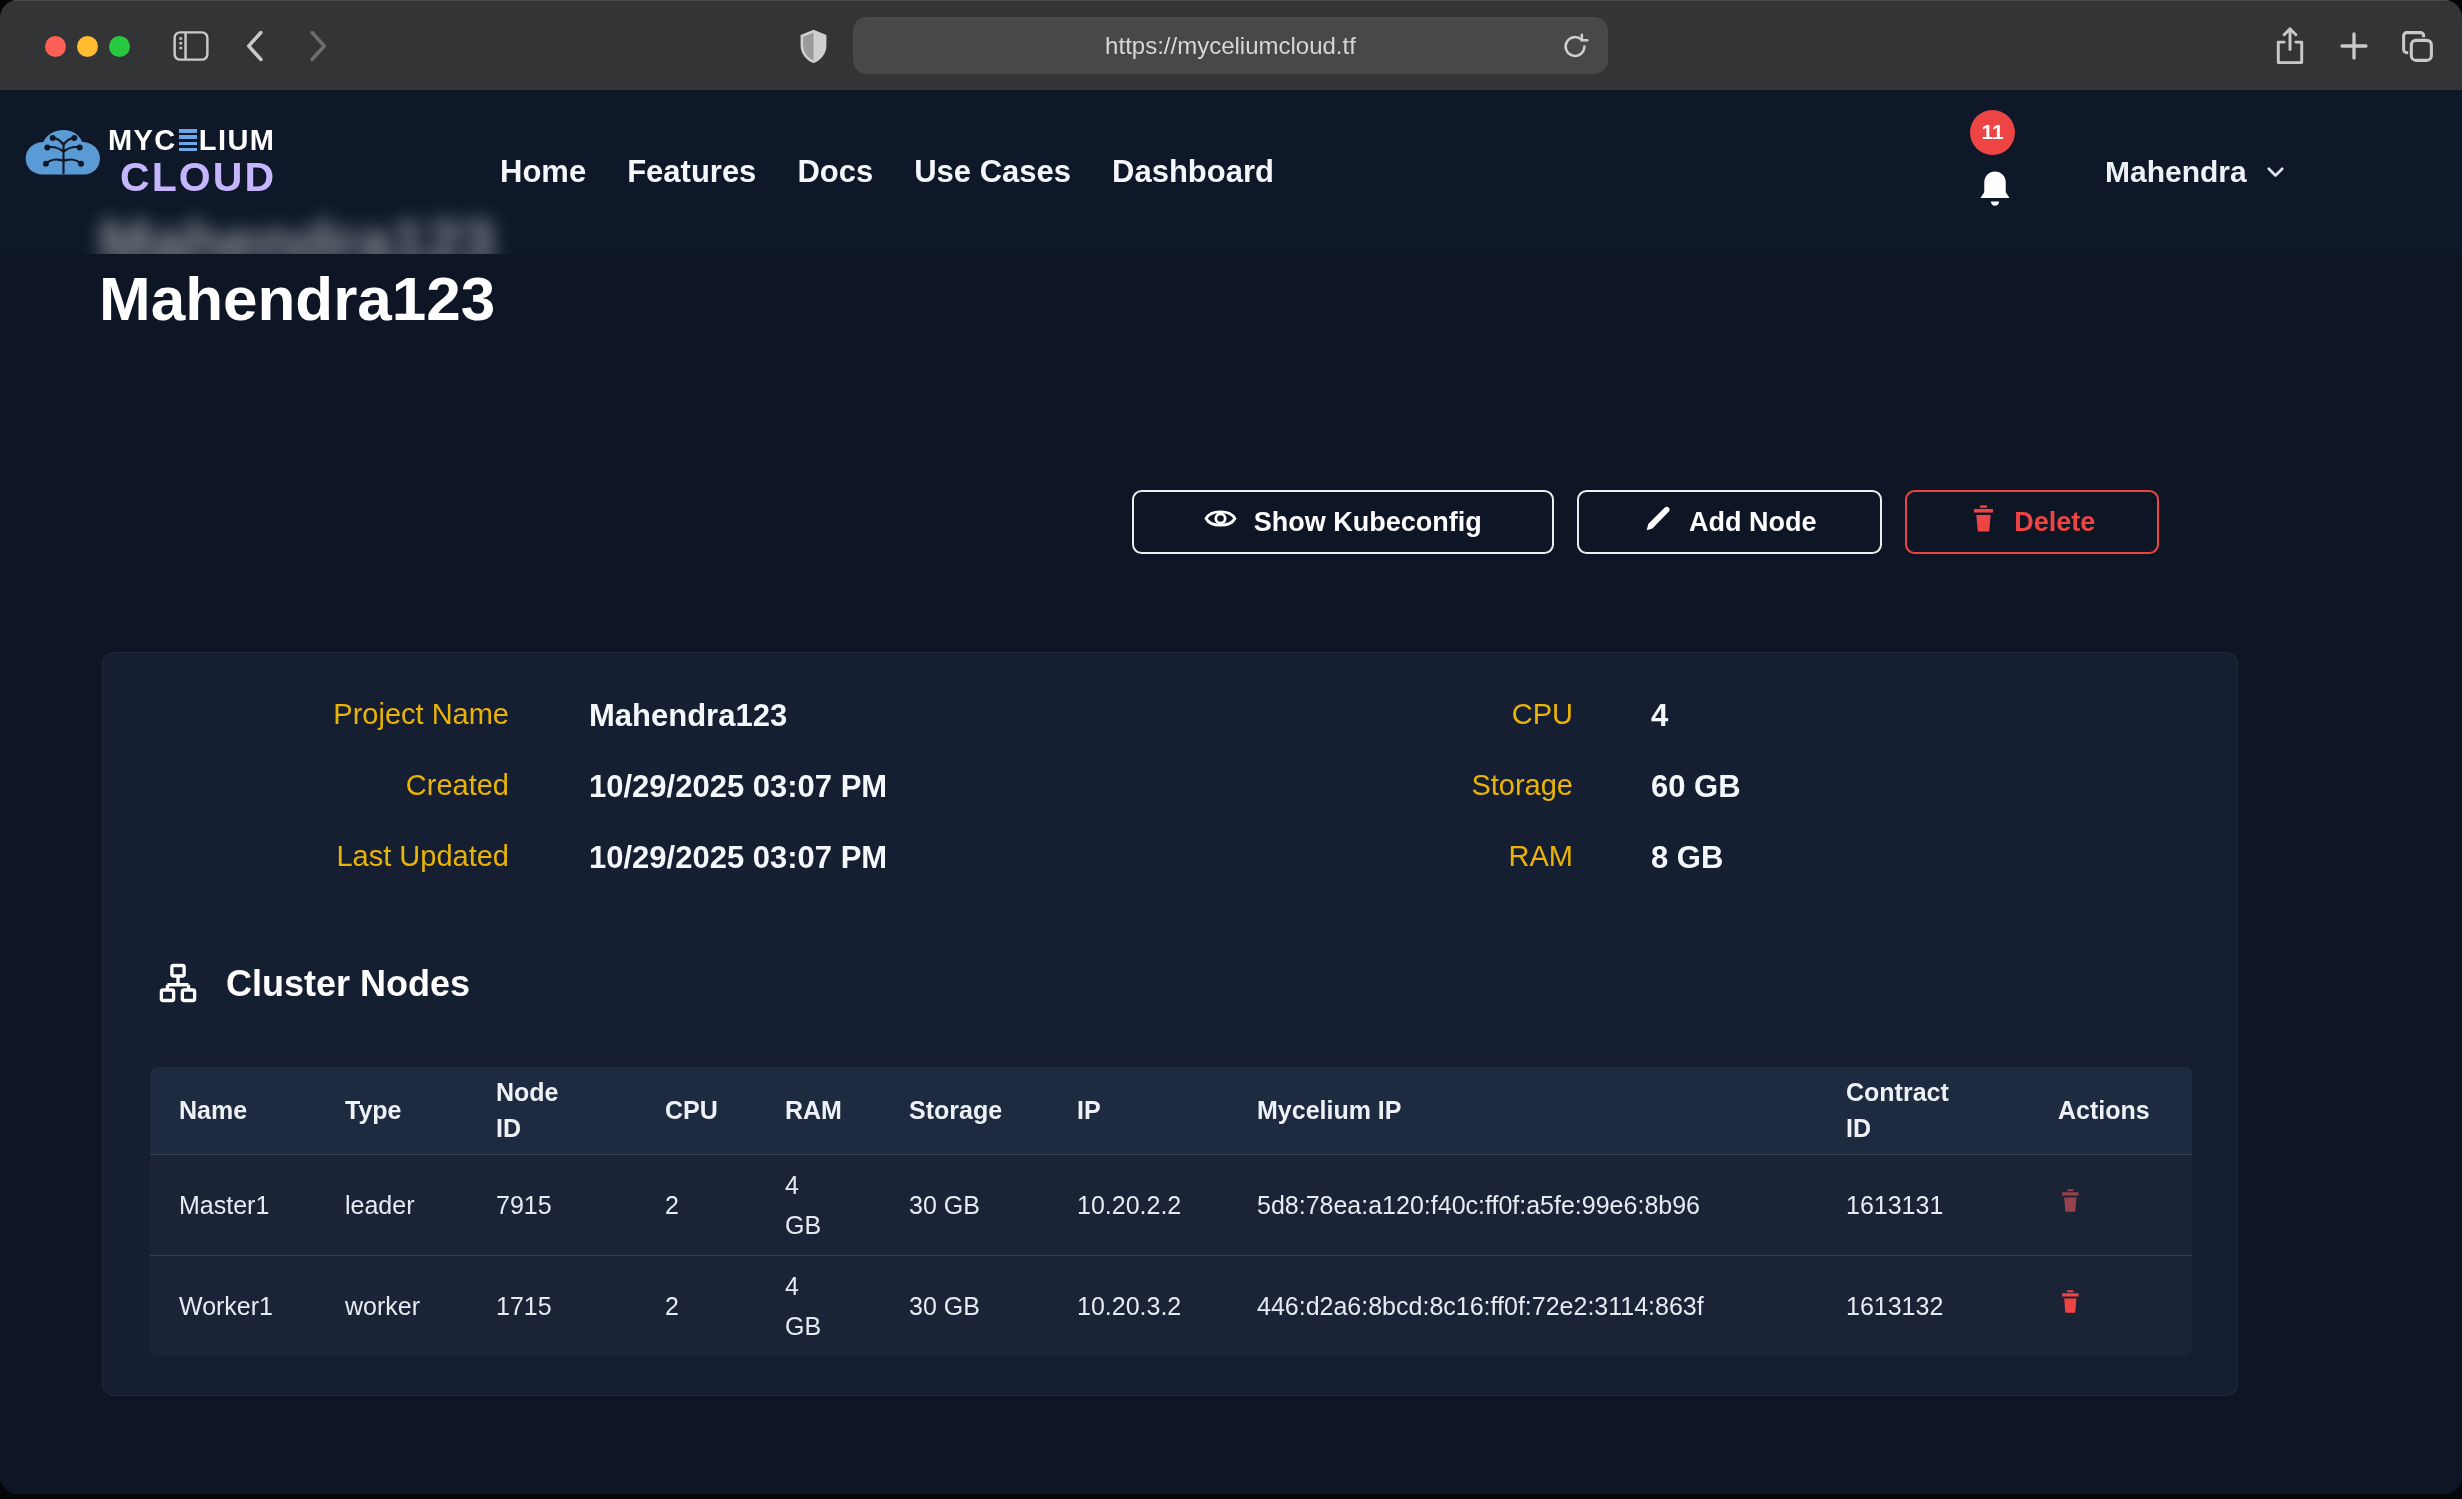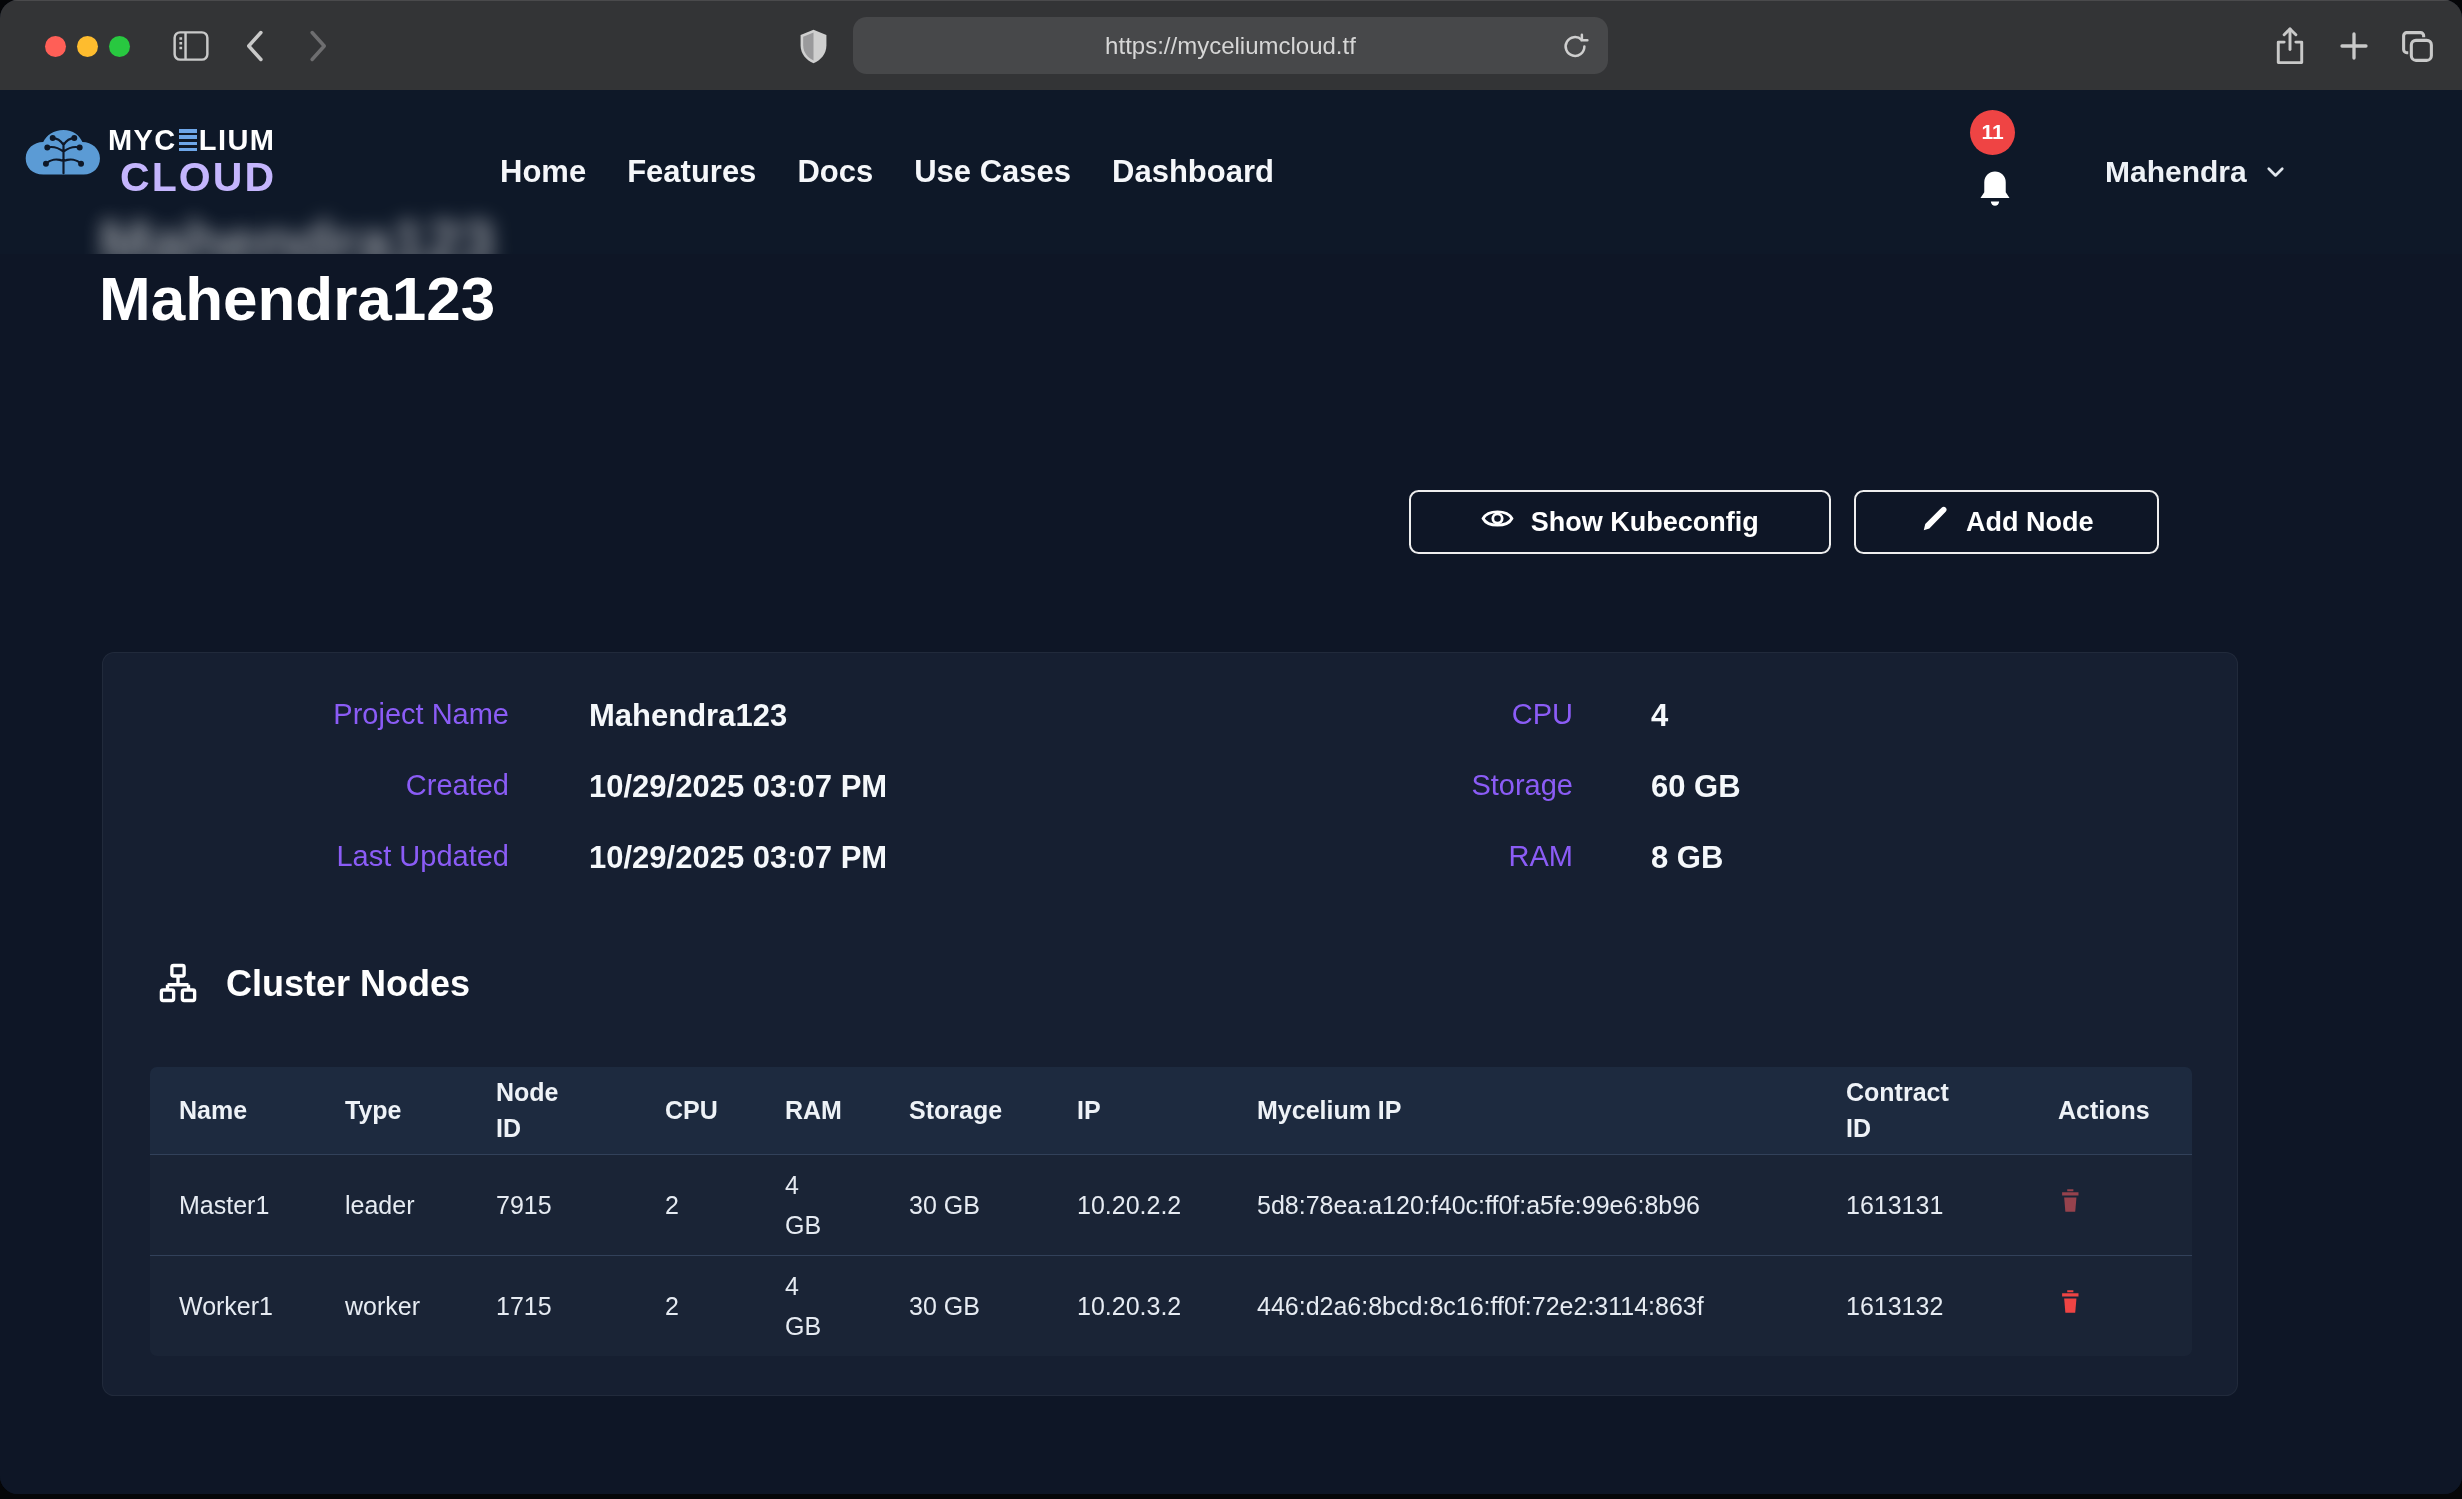--- a/index.html
+++ b/index.html
@@ -44,21 +44,21 @@
 
   
   .actions-row{position:absolute;top:400px;right:303px;display:flex;gap:23px;z-index:1;}
   .btn{height:64px;display:flex;align-items:center;justify-content:center;gap:16.4px;border:2.1px solid #eeeeee;border-radius:9.6px;background:transparent;color:#ffffff;font-family:"DejaVu Sans Mono",monospace;font-weight:700;font-size:27px;cursor:pointer;}
   .btn-kube{width:422px;}
   .btn-add{width:305px;}
   .btn-del{width:254px;border-color:#ef4444;color:#ef4444;}
 
   
   .panel{position:absolute;left:102px;top:562px;width:2136px;height:744px;background:#161f31;border:0.7px solid rgba(255,255,255,.05);border-radius:12.3px;z-index:1;}
-  .info-label{position:absolute;font-size:29px;color:#8b5cf6;text-align:right;}
+  .info-label{position:absolute;font-size:29px;color:#eab308;text-align:right;}
   .info-value{position:absolute;font-size:31px;font-weight:700;color:#f5f8fb;}
   .il-left{left:0;width:406px;}
   .iv-left{left:486px;}
   .il-right{left:1162px;width:308px;}
   .iv-right{left:1548px;}
   .r0{top:45px;} .r1{top:116px;} .r2{top:187px;}
 
   .section-head{position:absolute;left:54px;top:309px;display:flex;align-items:center;gap:27px;}
   .section-title{font-size:36px;font-weight:700;color:#ffffff;}
 
@@ -161,20 +161,30 @@
         </span>
         <span>Show Kubeconfig</span>
       </button>
       <button class="btn btn-add">
         <span>
           <svg width="30" height="30" viewBox="0 0 24 24" fill="#ffffff">
               <path d="M3 21l1.2-5L17.5 2.7a2.3 2.3 0 0 1 3.8 1.6 2.3 2.3 0 0 1-.6 1.6L7.5 19.5 3 21z"></path>
             </svg>
         </span>
         <span>Add Node</span>
+      </button>
+      <button class="btn btn-del">
+        <span>
+          <svg width="29" height="31" viewBox="0 0 24 26" fill="#ef4444">
+              <path d="M9 2h6v2H9z"></path>
+              <path d="M4 5h16v3H4z"></path>
+              <path d="M6 10h12l-1.2 14H7.2L6 10z"></path>
+            </svg>
+        </span>
+        <span>Delete</span>
       </button>
     </div>
 
     <div class="panel">
       <span class="info-label il-left r0">Project Name</span>
       <span class="info-value iv-left r0">Mahendra123</span>
       <span class="info-label il-left r1">Created</span>
       <span class="info-value iv-left r1">10/29/2025 03:07 PM</span>
       <span class="info-label il-left r2">Last Updated</span>
       <span class="info-value iv-left r2">10/29/2025 03:07 PM</span>

